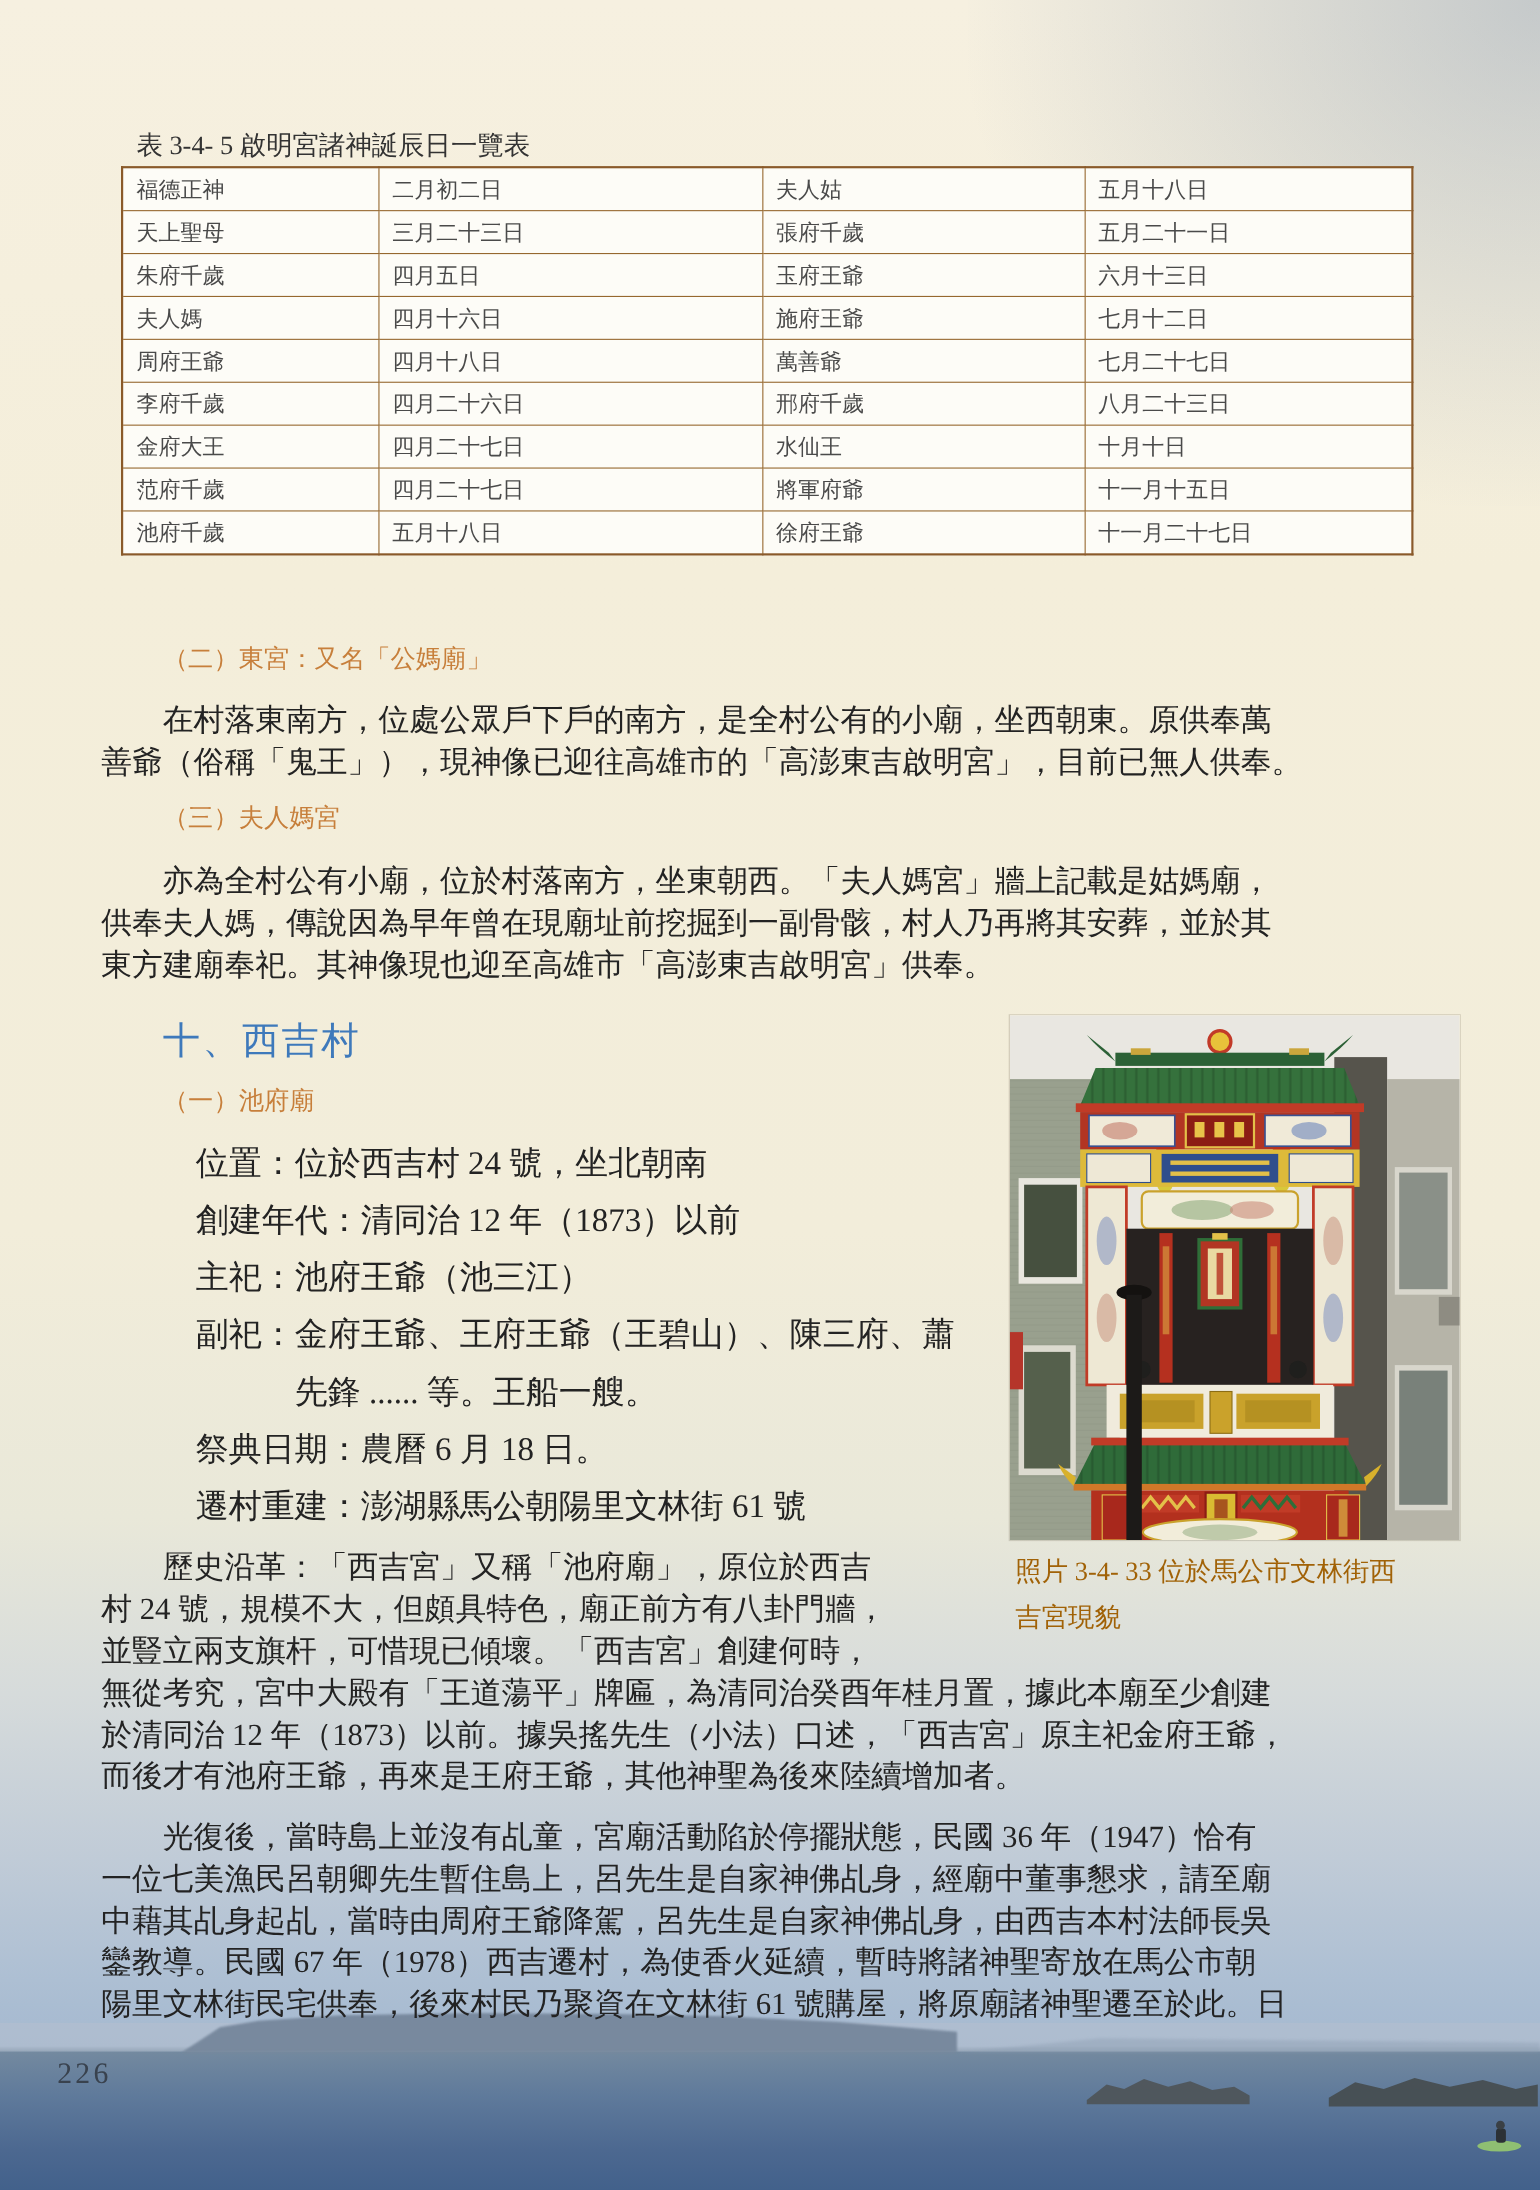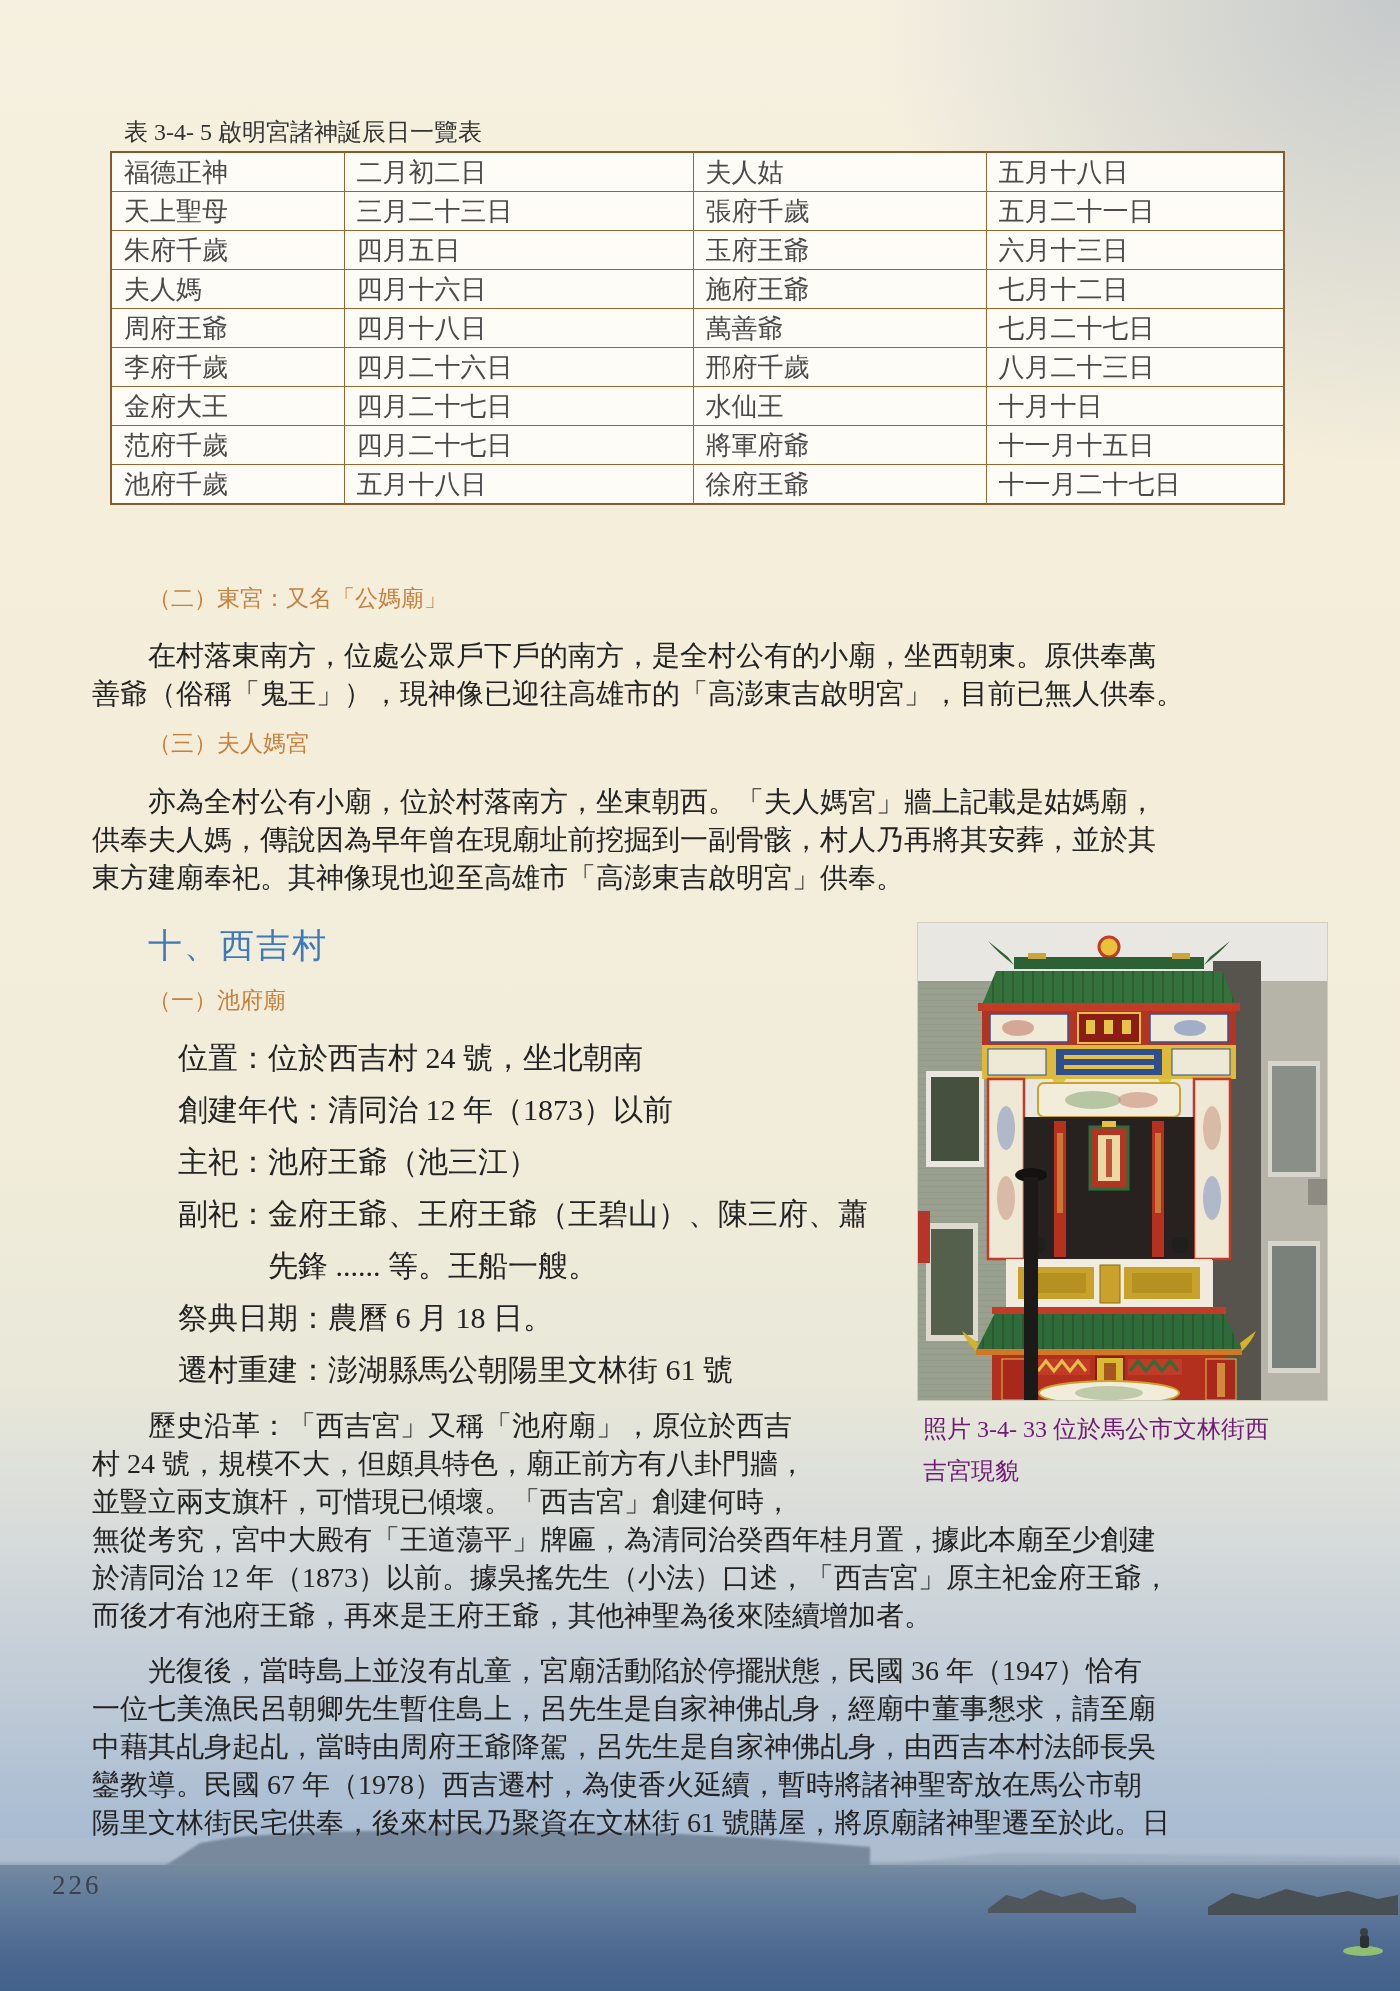--- a/index.html
+++ b/index.html
@@ -12,33 +12,33 @@
       #73899f 1866px,#5f7a9b 1905px,#4c6890 1955px,#42618b 1991px);}
   .corner-wash{position:absolute;top:0;right:0;width:520px;height:460px;
     background:radial-gradient(ellipse at 100% 0%,rgba(118,139,168,.38),rgba(118,139,168,0) 72%);}
   #sea-decor{position:absolute;left:0;top:1691px;width:1400px;height:300px;}
 
   .table-title{position:absolute;left:110px;top:116px;font-size:24px;color:#333;white-space:pre;margin-left:14px;}
   table.deity-table{position:absolute;left:110px;top:151px;width:1173px;border-collapse:collapse;
     table-layout:fixed;background:#fdfcf7;}
   table.deity-table{border:2px solid #8a5a2a;}
   table.deity-table td{border:1px solid #96682f;height:38px;padding:0 0 0 12px;
-    font-size:26px;color:#4a4a4a;white-space:nowrap;overflow:hidden;}
+    font-size:20px;color:#4a4a4a;white-space:nowrap;overflow:hidden;}
   col.c1{width:233px}col.c2{width:349px}col.c3{width:293px}col.c4{width:298px}
 
   .h-orange{position:absolute;left:148px;font-size:23px;color:#c77f3b;white-space:pre;}
   .h-blue{position:absolute;left:148px;font-size:34px;color:#3e79bb;white-space:pre;letter-spacing:2px;}
   .para{position:absolute;left:92px;}
   .para .text-line{height:38px;line-height:38px;font-size:28px;white-space:pre;}
   .info .text-line{height:52px;line-height:36px;font-size:30px;white-space:pre;}
   .info{position:absolute;left:178px;}
   .photo-figure{position:absolute;left:918px;top:923px;width:409px;height:477px;
     box-shadow:0 0 0 1px rgba(120,110,90,.25);}
   .photo-caption{position:absolute;left:923px;top:1412px;}
-  .photo-caption .text-line{height:42px;line-height:34px;font-size:24px;color:#701a75;white-space:pre;}
+  .photo-caption .text-line{height:42px;line-height:34px;font-size:24px;color:#a16207;white-space:pre;}
   .page-number{position:absolute;left:52px;top:1870px;font-size:27px;letter-spacing:3px;color:#39424e;}
 </style>
 </head>
 <body>
 
 <div class="page">
   <div class="bg"></div>
   <div class="corner-wash"></div>
 
   <svg id="sea-decor" viewBox="0 0 1400 300">

